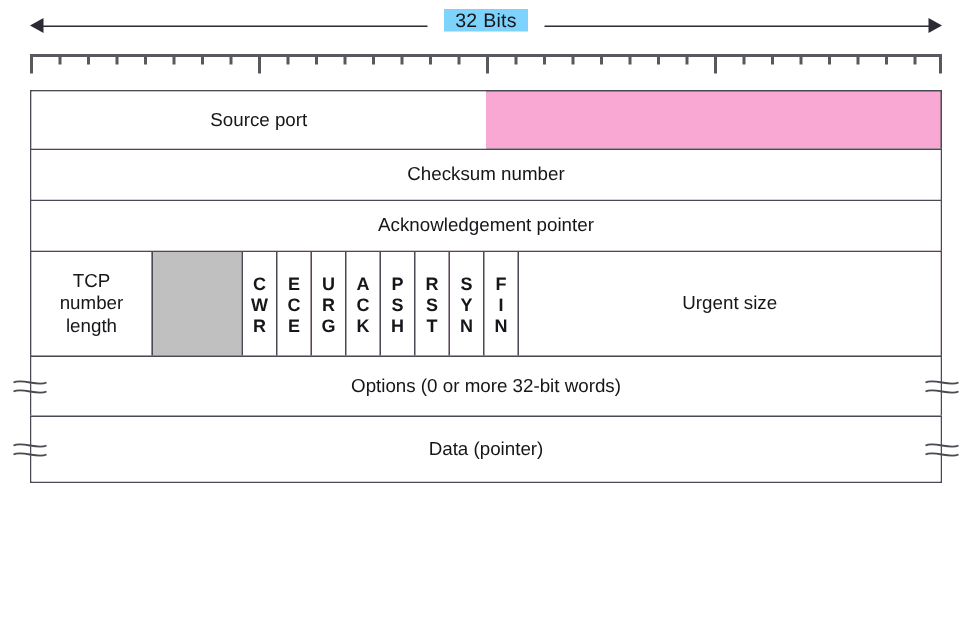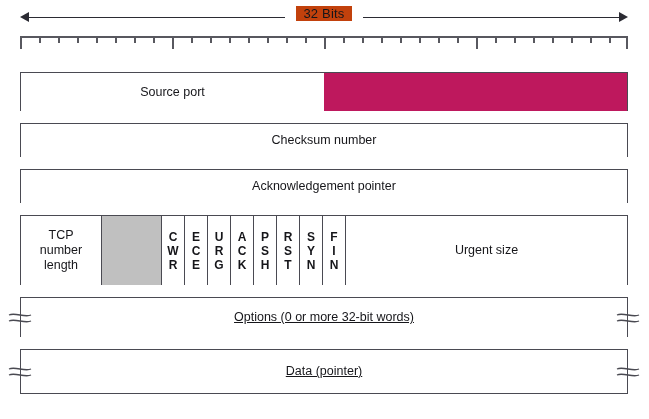--- a/index.html
+++ b/index.html
@@ -52,21 +52,21 @@
   #bits-label {
     position: absolute;
     left: 0; right: 0;
     top: -2px;
     text-align: center;
     font-size: 13px;
     line-height: 16px;
     letter-spacing: .2px;
   }
   #bits-label span {
-    background: #c2410c;
+    background: #7dd3fc;
     padding: 0 7px;
   }
 
   #ruler {
     position: relative;
     margin-top: 8px;
     height: 18px;
   }
   #ruler-base {
     position: absolute;
@@ -91,22 +91,21 @@
     left: 20px;
     top: 60px;
     width: 608px;
   }
   .prow {
     display: flex;
     border-left: 1.5px solid #4a4a52;
     border-right: 1.5px solid #4a4a52;
     border-top: 1.5px solid #4a4a52;
     box-sizing: border-box;
-    background: #be185d;
-    margin-top: 12px;
+    background: #f9a8d4;
   }
   .prow.last { border-bottom: 1.5px solid #4a4a52; }
   .cell {
     display: flex;
     align-items: center;
     justify-content: center;
     text-align: center;
     font-size: 12.5px;
     line-height: 15px;
     box-sizing: border-box;
@@ -137,21 +136,21 @@
     line-height: 14px;
     font-weight: 600;
     letter-spacing: 0;
   }
   .cell.window {
     flex: 1 1 auto;
     font-size: 12.5px;
   }
 
   
-  .prow.torn { position: relative; text-decoration: underline; }
+  .prow.torn { position: relative; }
   #row-options { height: 40px; }
   #row-data    { height: 45px; }
 
   .break-mark {
     position: absolute;
     top: 50%;
     width: 26px;
     height: 18px;
     margin-top: -9px;
     pointer-events: none;

